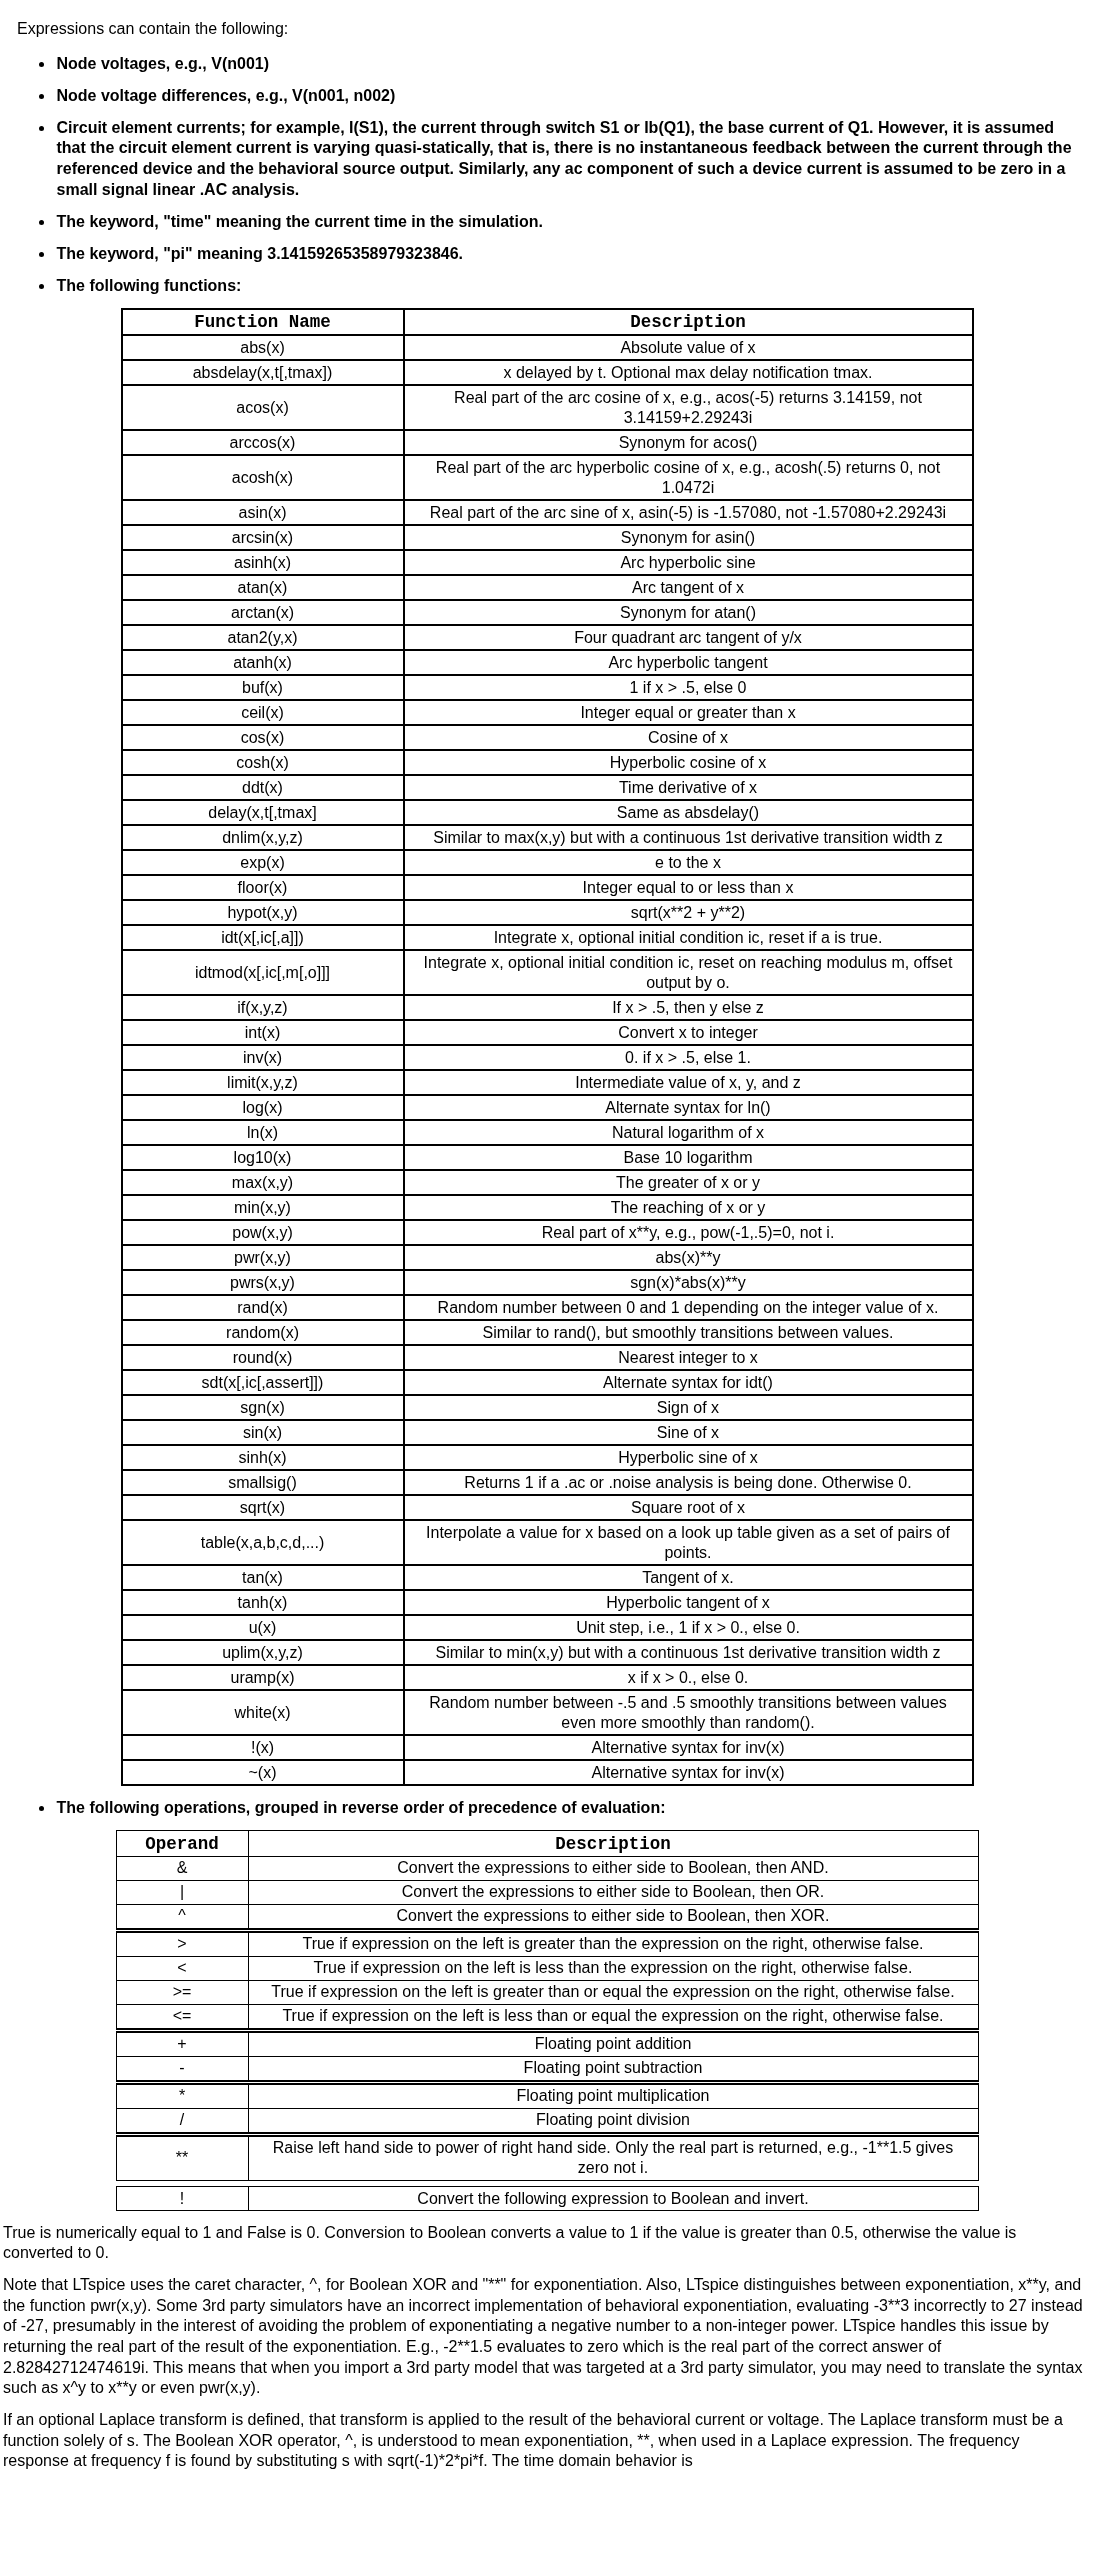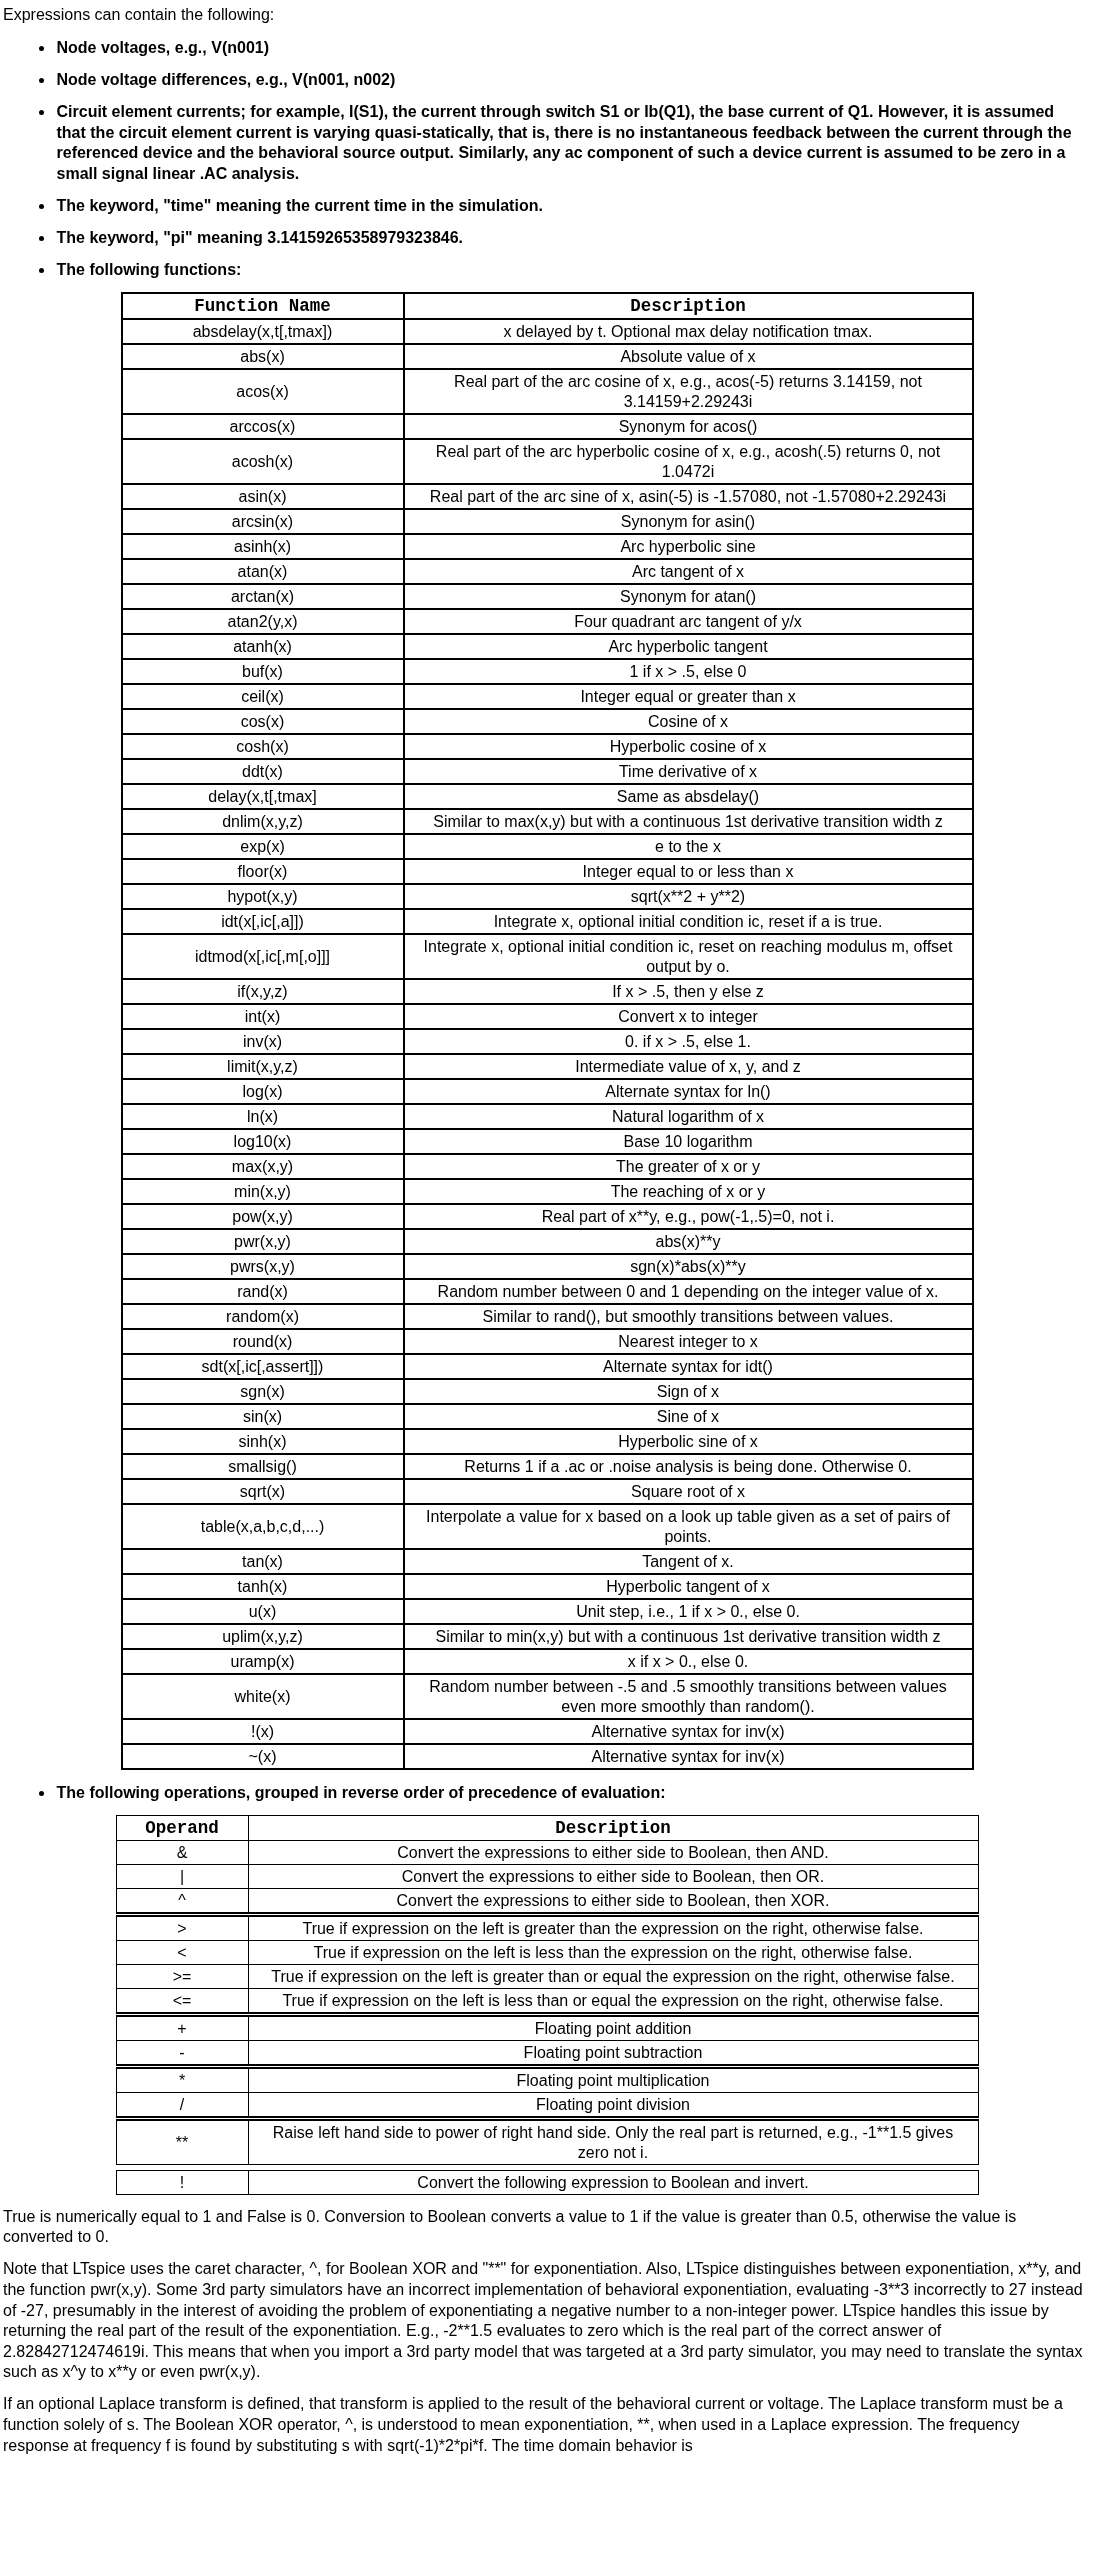--- a/index.html
+++ b/index.html
@@ -7,21 +7,21 @@
     position: relative;
     width: 1094px;
     height: 2576px;
     overflow: hidden;
     background: #ffffff;
     color: #000000;
     font-family: "Liberation Sans", sans-serif;
     font-size: 16px;
     line-height: 20.6px;
   }
-  .lead { margin: 0; padding: 5.3px 7.6px 0 3px; }
+  .lead { margin: 14px; padding: 5.3px 7.6px 0 3px; }
   ul.bullets { margin: 12.2px 0 0 0; padding: 0 7.6px 0 55px; list-style-type: disc; }
   ul.bullets li { margin: 0 0 11.4px 0; padding-left: 1.5px; font-weight: bold; }
   table.doc-table {
     border-collapse: collapse;
     margin: 6.1px auto 0 auto;
     table-layout: fixed;
     background: #ffffff;
   }
   table.fn-table { width: 853px; }
   table.fn-table col.c1 { width: 282px; }
@@ -69,26 +69,26 @@
         <col>
       </colgroup>
     <thead>
       <tr>
         <th>Function Name</th>
         <th>Description</th>
       </tr>
     </thead>
     <tbody>
         <tr>
+          <td>abs(x)</td>
+          <td>Absolute value of x</td>
+        </tr>
+        <tr>
           <td>absdelay(x,t[,tmax])</td>
           <td>x delayed by t. Optional max delay notification tmax.</td>
-        </tr>
-        <tr>
-          <td>abs(x)</td>
-          <td>Absolute value of x</td>
         </tr>
         <tr>
           <td>acos(x)</td>
           <td>Real part of the arc cosine of x, e.g., acos(-5) returns 3.14159, not 3.14159+2.29243i</td>
         </tr>
         <tr>
           <td>arccos(x)</td>
           <td>Synonym for acos()</td>
         </tr>
         <tr>

